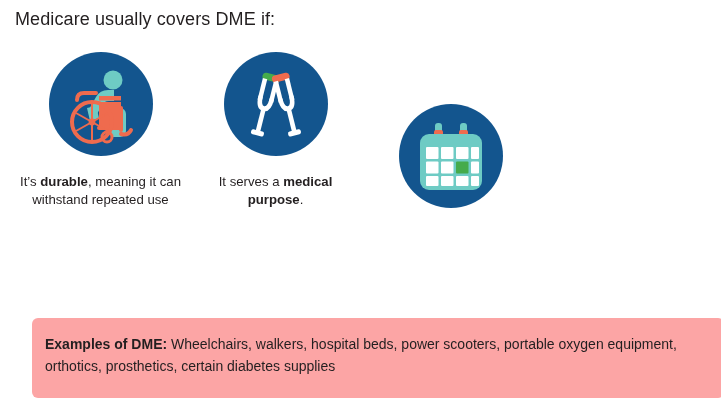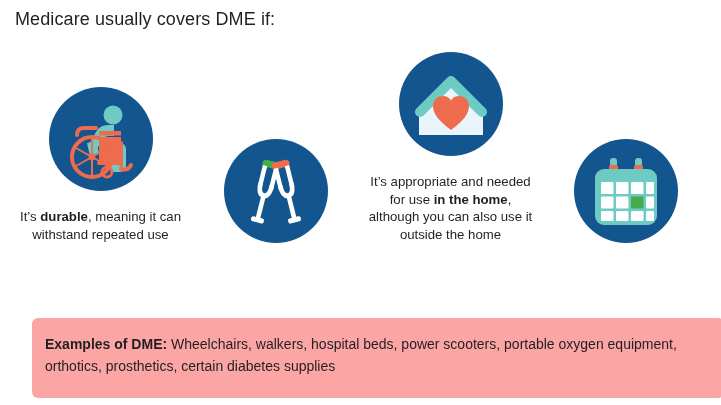--- a/index.html
+++ b/index.html
@@ -150,43 +150,25 @@
           <g transform="rotate(-14 52 52)">
             <rect x="54" y="24" width="18" height="7" rx="3.5" fill="#ef6b4e"></rect>
             <rect x="55" y="30" width="4.5" height="22" fill="#ffffff"></rect>
             <rect x="66.5" y="30" width="4.5" height="22" fill="#ffffff"></rect>
             <path d="M55 48 q0 14 8 14 q8 0 8 -14 l-4.5 0 q0 9 -3.5 9 q-3.5 0 -3.5 -9 z" fill="#ffffff"></path>
             <rect x="60.8" y="58" width="4.6" height="26" fill="#ffffff"></rect>
             <rect x="56.5" y="82" width="13" height="5" rx="2" fill="#ffffff"></rect>
           </g>
         </svg>
       </div>
+      <div class="caption">
+        <span>It serves a </span><b>medical purpose</b><span>.</span>
+      </div>
     </div>
 
-    <div class="card">
-      <div class="icon-circle">
-        <svg width="104" height="104" viewBox="0 0 104 104" aria-hidden="true">
-
-          <path d="M52 30 L84 62 L84 83 L20 83 L20 62 Z" fill="#eaf4fb"></path>
-
-          <path d="M21 60 L52 29 L83 60" stroke="#6ecbc4" stroke-width="10" fill="none" stroke-linecap="round" stroke-linejoin="round"></path>
-
-          <path d="M52 78
-                   C40 69 34 62 34 54
-                   C34 48 38.5 44 44 44
-                   C47.8 44 50.6 46 52 48.6
-                   C53.4 46 56.2 44 60 44
-                   C65.5 44 70 48 70 54
-                   C70 62 64 69 52 78 Z" fill="#ef6b4e"></path>
-        </svg>
-      </div>
-      <div class="caption">
-        <span>It’s appropriate and needed for use </span><b>in the home</b><span>, although you can also use it outside the home</span>
-      </div>
-    </div>
 
     <div class="card">
       <div class="icon-circle">
         <svg width="104" height="104" viewBox="0 0 104 104" aria-hidden="true">
 
           <rect x="36" y="19" width="7" height="18" rx="3" fill="#6ecbc4"></rect>
           <rect x="61" y="19" width="7" height="18" rx="3" fill="#6ecbc4"></rect>
           <rect x="35" y="26" width="9" height="14" rx="2" fill="#ef6b4e"></rect>
           <rect x="60" y="26" width="9" height="14" rx="2" fill="#ef6b4e"></rect>
 

